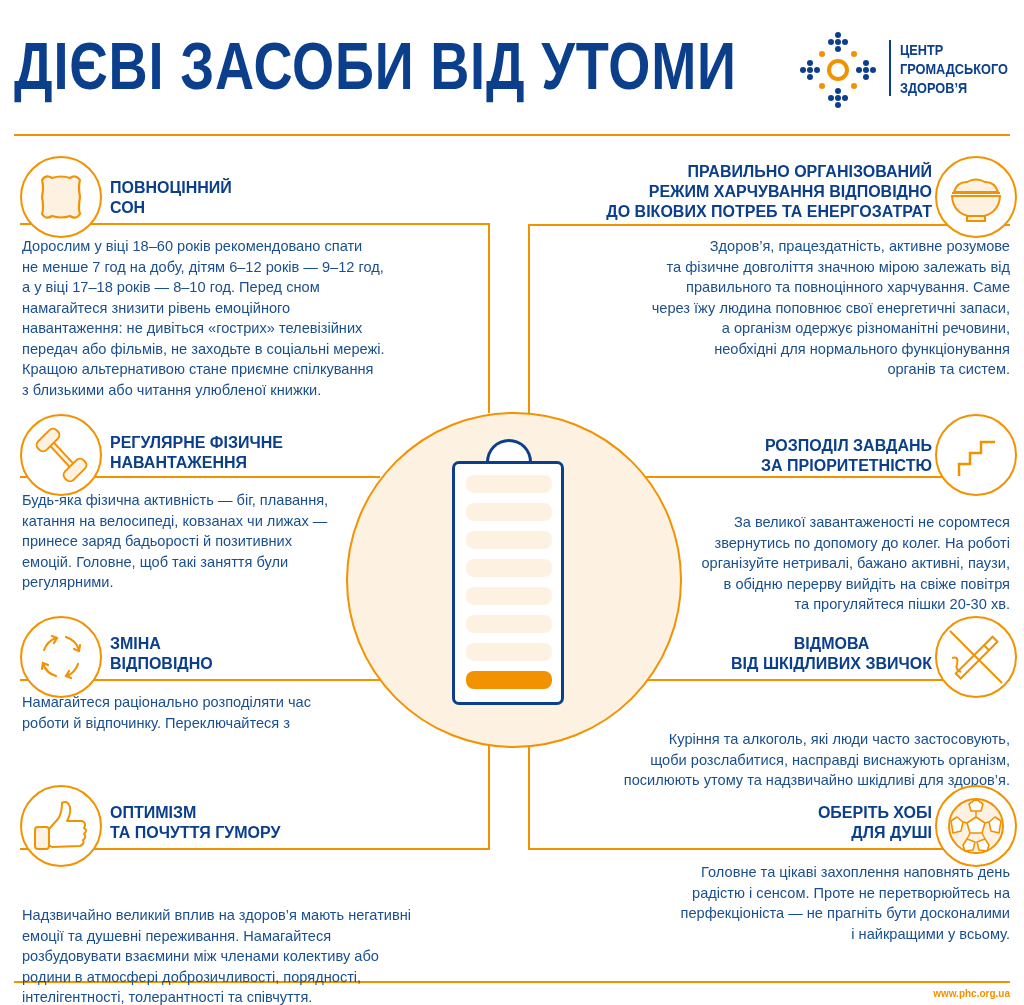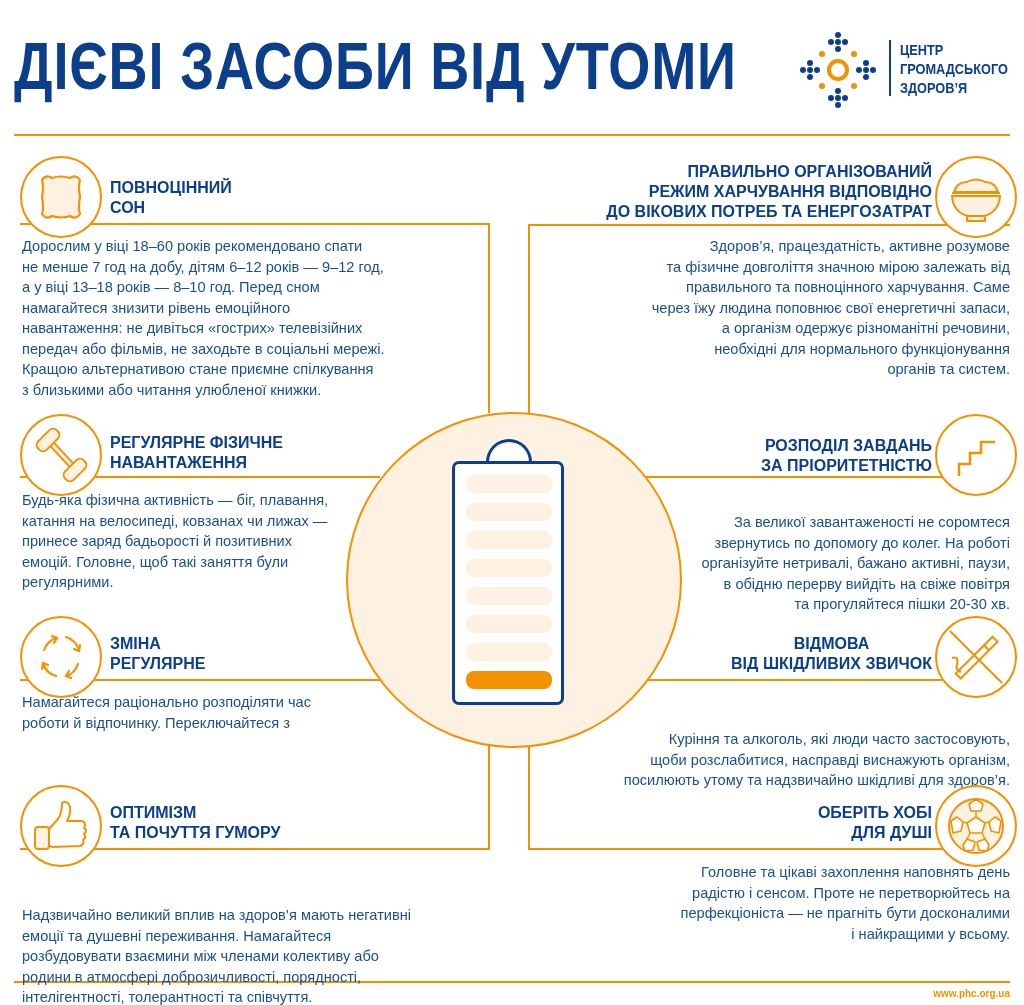--- a/index.html
+++ b/index.html
@@ -113,21 +113,21 @@
     <path d="M20 22 Q24 16 30 20 Q39 17 48 20 Q54 16 58 22 Q56 28 58 39 Q56 50 58 56 Q54 62 48 58 Q39 61 30 58 Q24 62 20 56 Q22 50 20 39 Q22 28 20 22 Z" fill="#fdf1e2" stroke="#f39200" stroke-width="2.2"></path>
   </svg>
 </div>
 <div class="abs heading" style="left:110px; top:178px;">
   <div>ПОВНОЦІННИЙ</div>
   <div>СОН</div>
 </div>
 <div class="abs body-text" style="left:22px; top:236px;">
   <div>Дорослим у віці 18–60 років рекомендовано спати</div>
   <div>не менше 7 год на добу, дітям 6–12 років — 9–12 год,</div>
-  <div>а у віці 13–18 років — 8–10 год. Перед сном</div>
+  <div>а у віці 17–18 років — 8–10 год. Перед сном</div>
   <div>намагайтеся знизити рівень емоційного</div>
   <div>навантаження: не дивіться «гострих» телевізійних</div>
   <div>передач або фільмів, не заходьте в соціальні мережі.</div>
   <div>Кращою альтернативою стане приємне спілкування</div>
   <div>з близькими або читання улюбленої книжки.</div>
 </div>
 
 <div class="abs icon-circle" style="left:935px; top:156px;">
   <svg width="78" height="78" viewBox="0 0 78 78">
     <path d="M17 34 Q20 24 30 24 Q39 19 48 24 Q58 24 61 34 Z" fill="#fdf1e2" stroke="#f39200" stroke-width="2"></path>
@@ -201,21 +201,21 @@
       <path d="M58 27 L57 33 L52 31"></path>
       <path d="M56 46 A20 20 0 0 1 45 58"></path>
       <path d="M49 60 L44 58 L47 53"></path>
       <path d="M34 58 A20 20 0 0 1 21 46"></path>
       <path d="M20 51 L21 45 L26 47"></path>
     </g>
   </svg>
 </div>
 <div class="abs heading" style="left:110px; top:634px;">
   <div>ЗМІНА</div>
-  <div>РЕГУЛЯРНЕ</div>
+  <div>ВІДПОВІДНО</div>
 </div>
 <div class="abs body-text" style="left:22px; top:692px;">
   <div>Намагайтеся раціонально розподіляти час</div>
   <div>роботи й відпочинку. Переключайтеся з</div>
 </div>
 
 <div class="abs icon-circle" style="left:935px; top:616px;">
   <svg width="78" height="78" viewBox="0 0 78 78">
     <g transform="rotate(-45 40 40)">
       <rect x="14" y="36" width="52" height="7" fill="#fff" stroke="#f39200" stroke-width="2"></rect>

